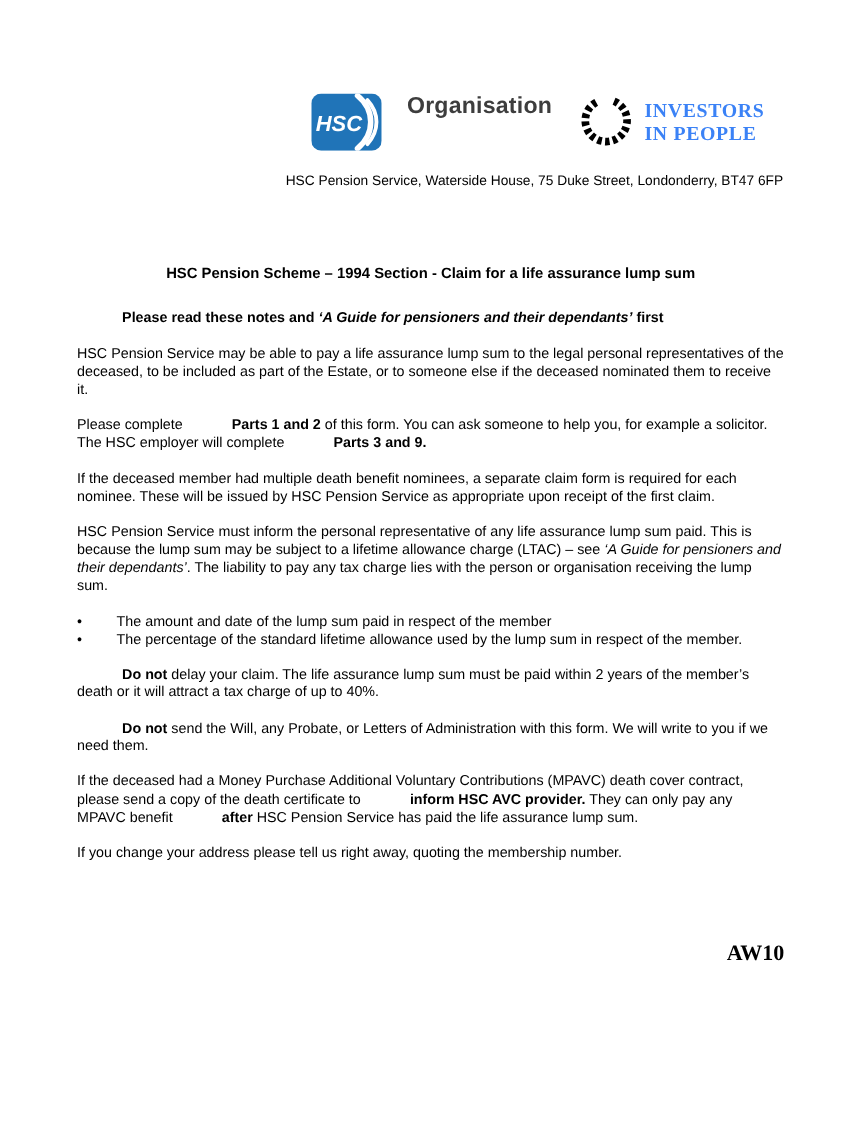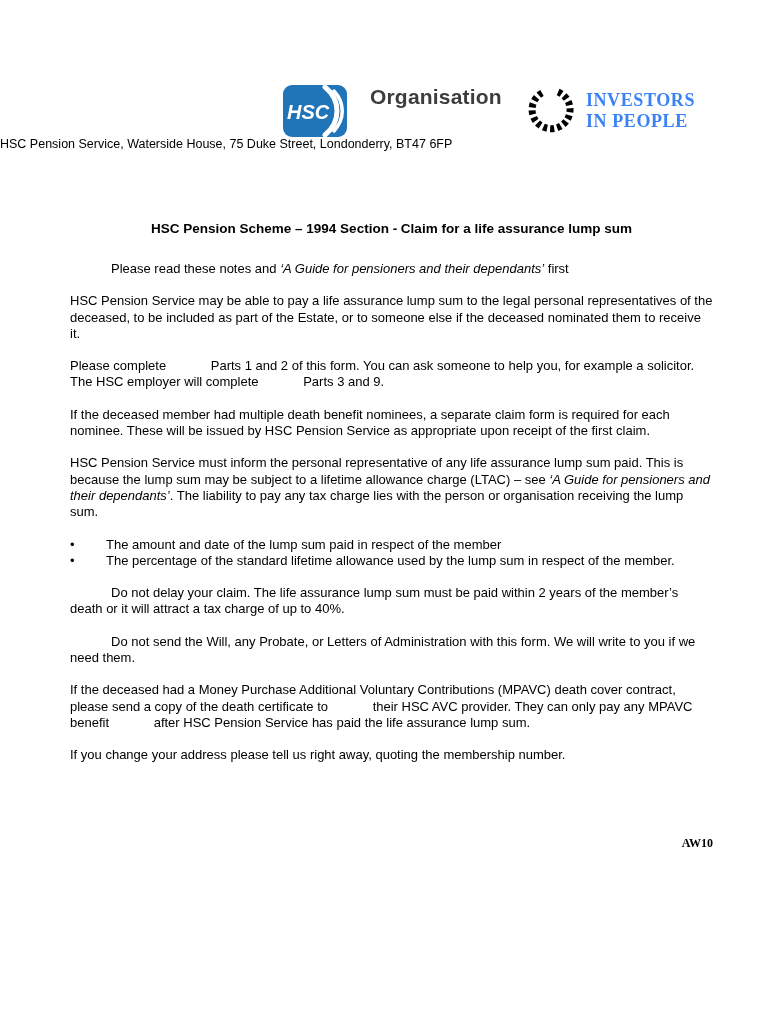--- a/index.html
+++ b/index.html
@@ -47,41 +47,43 @@
   .iip-text {
     font-family: "Liberation Serif", serif;
     font-weight: bold;
     font-size: 18px;
     line-height: 21px;
     letter-spacing: 0.6px;
     color: #3b82f6;
   }
   
   .address {
+    margin-top: 20px;
+    text-align: right;
     padding-right: 58px;
     font-size: 12.5px;
     line-height: 15px;
   }
   
   .content {
     padding: 0 57px 0 70px;
   }
   .doc-title {
     margin: 68px 0 24px 0;
     text-align: center;
     font-size: 13.5px;
     line-height: 17px;
     font-weight: bold;
   }
   .content p {
     margin: 0 0 16px 0;
     font-size: 13px;
     line-height: 16.3px;
   }
-  .b  { font-weight: normal; padding-left: 41px; }
+  .b  { font-weight: bold; padding-left: 41px; }
   .i  { font-style: italic; }
   .bi { font-weight: bold; font-style: italic; }
   .small { font-size: 11px; }
   
   .bullet-list {
     margin: 0 0 16px 0;
     font-size: 13px;
     line-height: 16.3px;
   }
   .bullet-row {
@@ -91,21 +93,21 @@
     flex: none;
     width: 36px;
   }
   
   .footer {
     margin-top: 72px;
     text-align: right;
     padding-right: 57px;
     font-family: "Liberation Serif", serif;
     font-weight: bold;
-    font-size: 12px;
+    font-size: 20px;
   }
 </style>
 </head>
 <body>
 
 <div class="page">
 
   <div class="logo-row">
     <div class="bso-cluster">
       <svg width="64" height="52" viewBox="0 0 64 52">
@@ -155,21 +157,21 @@
       <div class="bullet-row">
         <span class="bullet-marker">•</span>
         <span>The percentage of the standard lifetime allowance used by the lump sum in respect of the member.</span>
       </div>
     </div>
 
     <p><span class="b">Do not</span><span> delay your claim.  The life assurance lump sum must be paid within 2 years of the member’s death or it will attract a tax charge of up to 40%.</span></p>
 
     <p><span class="b">Do not</span><span> send the Will, any Probate, or Letters of Administration with this form.  We will write to you if we need them.</span></p>
 
-    <p><span>If the deceased had a Money Purchase Additional Voluntary Contributions (MPAVC) death cover contract, please send a copy of the death certificate to </span><span class="b">their HSC AVC provider.</span><span>  They can only pay any MPAVC benefit </span><span class="b">after</span><span> HSC Pension Service has paid the life assurance lump sum.</span></p>
+    <p><span>If the deceased had a Money Purchase Additional Voluntary Contributions (MPAVC) death cover contract, please send a copy of the death certificate to </span><span class="b">inform HSC AVC provider.</span><span>  They can only pay any MPAVC benefit </span><span class="b">after</span><span> HSC Pension Service has paid the life assurance lump sum.</span></p>
 
     <p>If you change your address please tell us right away, quoting the membership number.</p>
 
   </div>
 
   <div class="footer">AW10</div>
 
 </div>
 
 </body></html>

